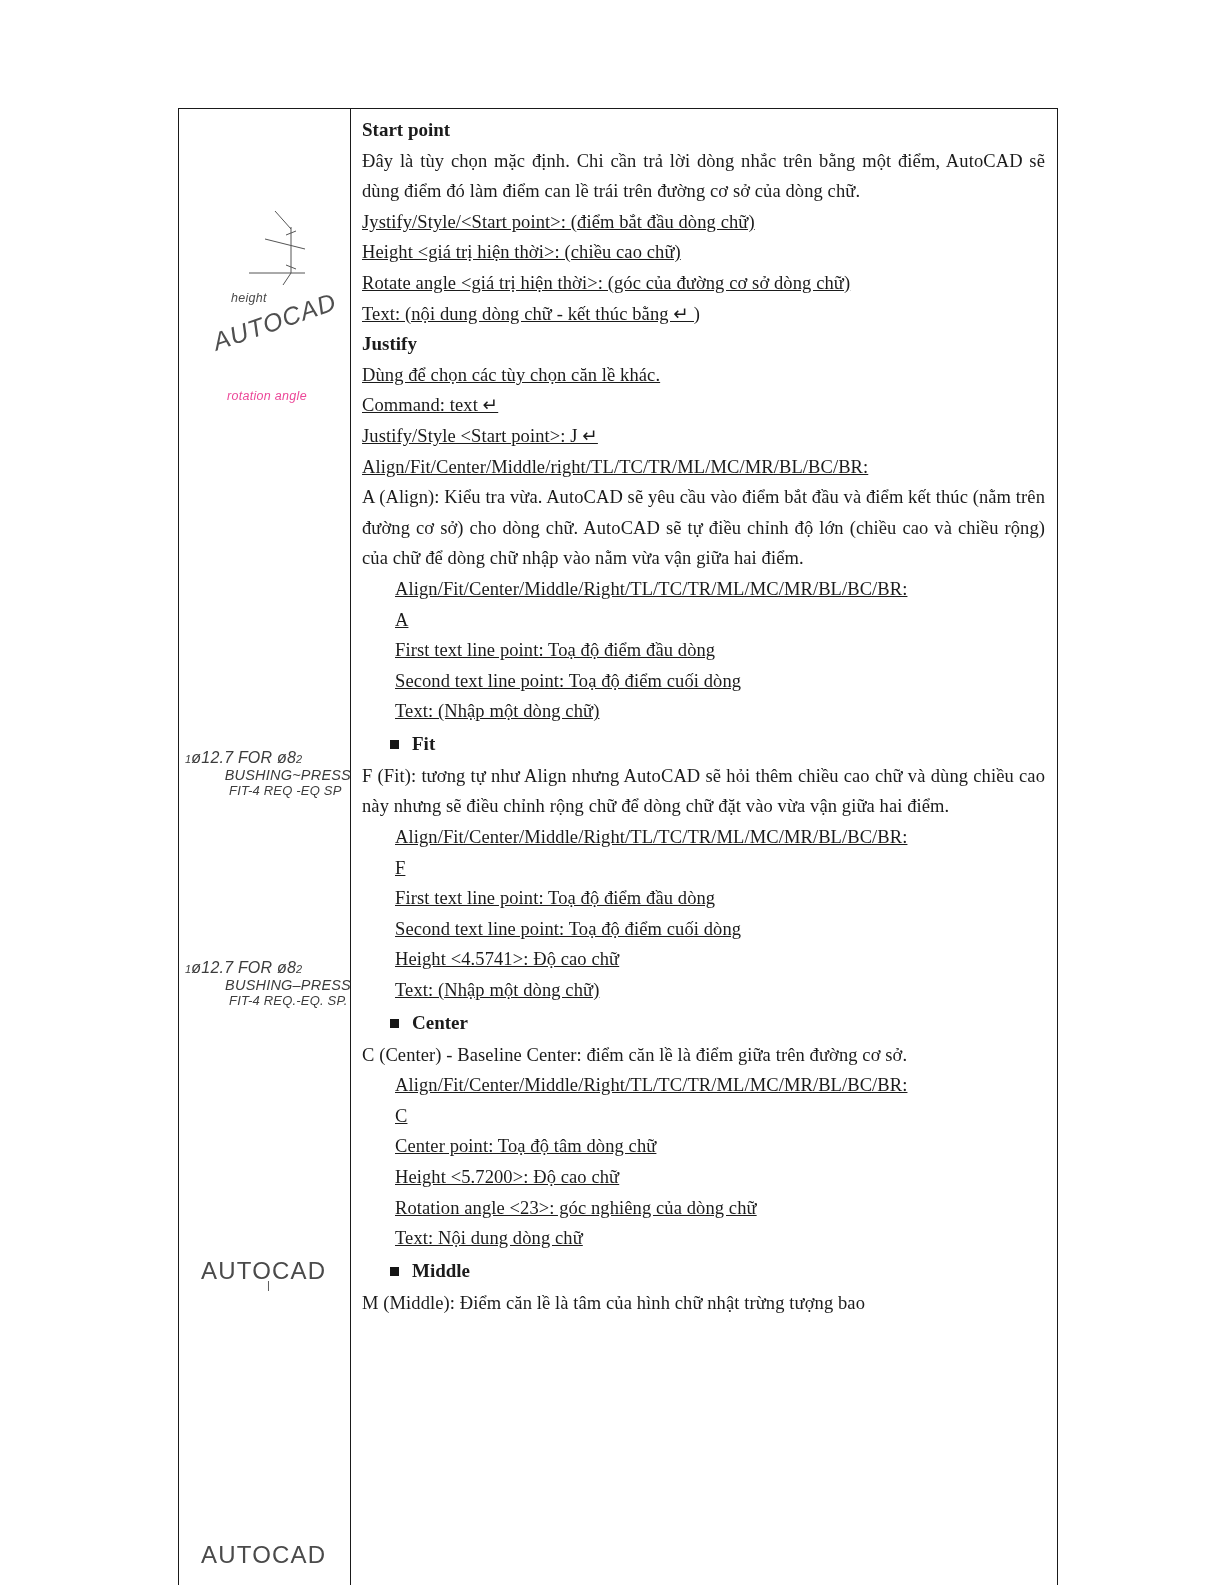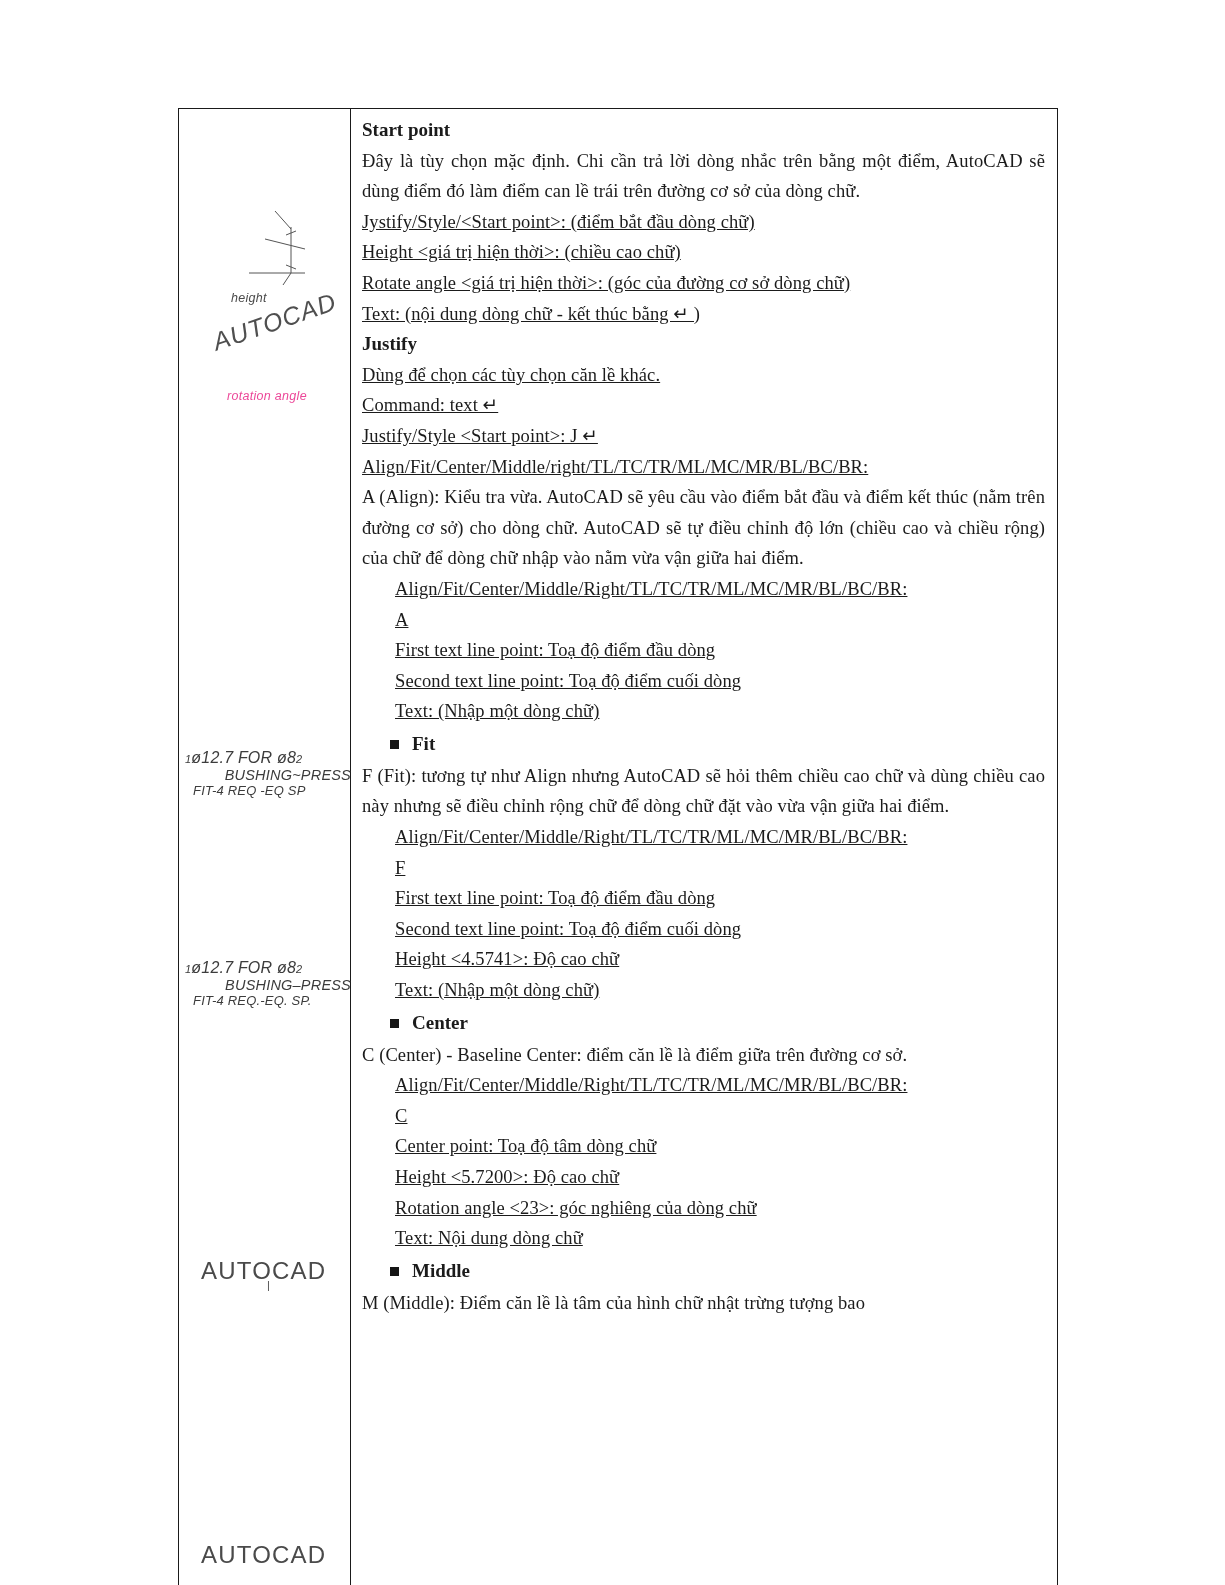--- a/index.html
+++ b/index.html
@@ -153,20 +153,21 @@
     letter-spacing: .2px;
     white-space: nowrap;
     padding-left: 14px;
     text-align: right;
   }
   .dimfig .l3 {
     font-size: 13px;
     letter-spacing: .2px;
     white-space: nowrap;
     padding-left: 8px;
+    margin-left: 36px;
   }
   .dimfig .lead {
     font-size: 11px;
   }
   .fig-autocad-plain {
     position: absolute;
     left: 22px;
     font-family: "Liberation Sans", sans-serif;
     font-size: 24px;
     letter-spacing: 1.2px;

